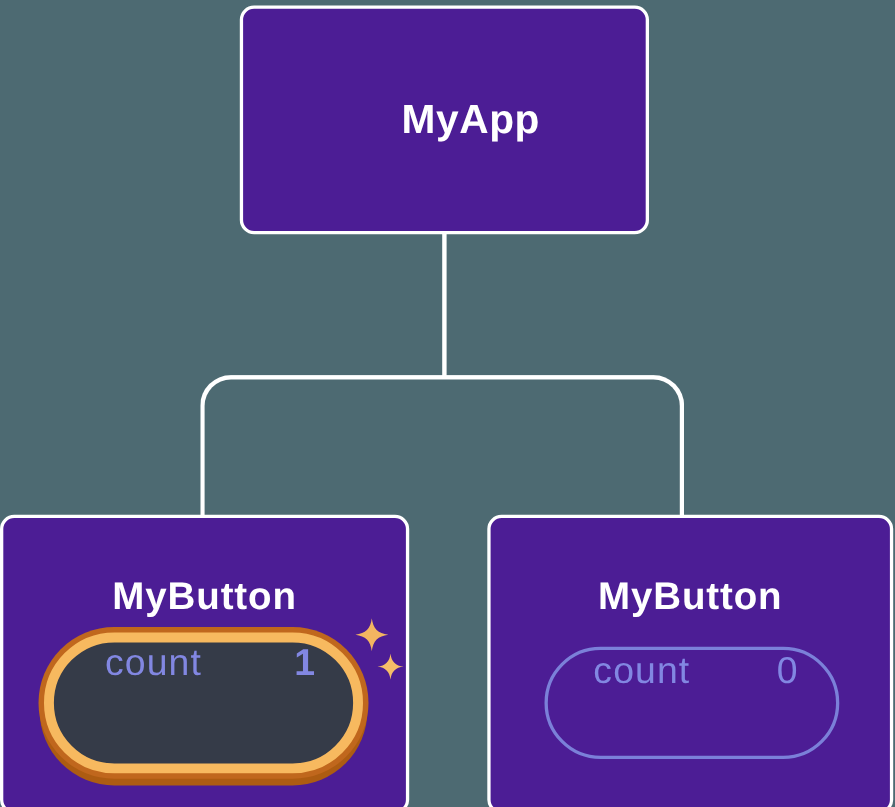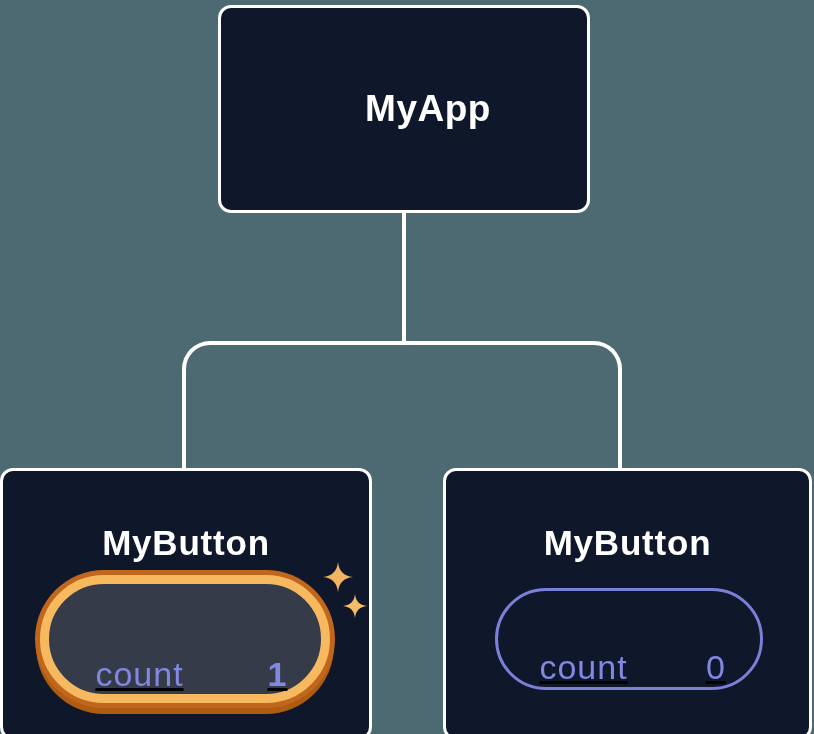--- a/index.html
+++ b/index.html
@@ -7,21 +7,21 @@
     position: relative;
     width: 814px;
     height: 734px;
     background: #4D6A72;
     overflow: hidden;
     font-family: "Liberation Sans", sans-serif;
   }
   
   .node {
     position: absolute;
-    background: #0f172a;
+    background: #4c1d95;
     border: 3px solid #FFFFFF;
     border-radius: 13px;
     box-sizing: border-box;
     padding-left: 48px;
   }
   .node-root {
     left: 218px; top: 5px; width: 372px; height: 208px;
     display: flex; align-items: center; justify-content: center;
   }
   .root-label {
@@ -42,24 +42,23 @@
   }
   .connector-branch {
     position: absolute; left: 182px; top: 341px;
     width: 440px; height: 130px; box-sizing: border-box;
     border: 4px solid #FFFFFF; border-bottom: none;
     border-radius: 28px 28px 0 0;
   }
   
   .pill {
     position: absolute;
-    display: flex; align-items: flex-end;
+    display: flex; align-items: flex-start;
     box-sizing: border-box;
     border-radius: 999px;
-    text-decoration: underline;
   }
   .state-key, .state-value {
     display: flex; align-items: center; justify-content: center;
     color: #8287E2; font-size: 34px; letter-spacing: 1px;
   }
   .state-key { flex: 1; }
   .pill-highlighted {
     left: 37px; top: 104px; width: 290px; height: 128px;
     background: #353B48;
     border: 9px solid #F7B95F;

